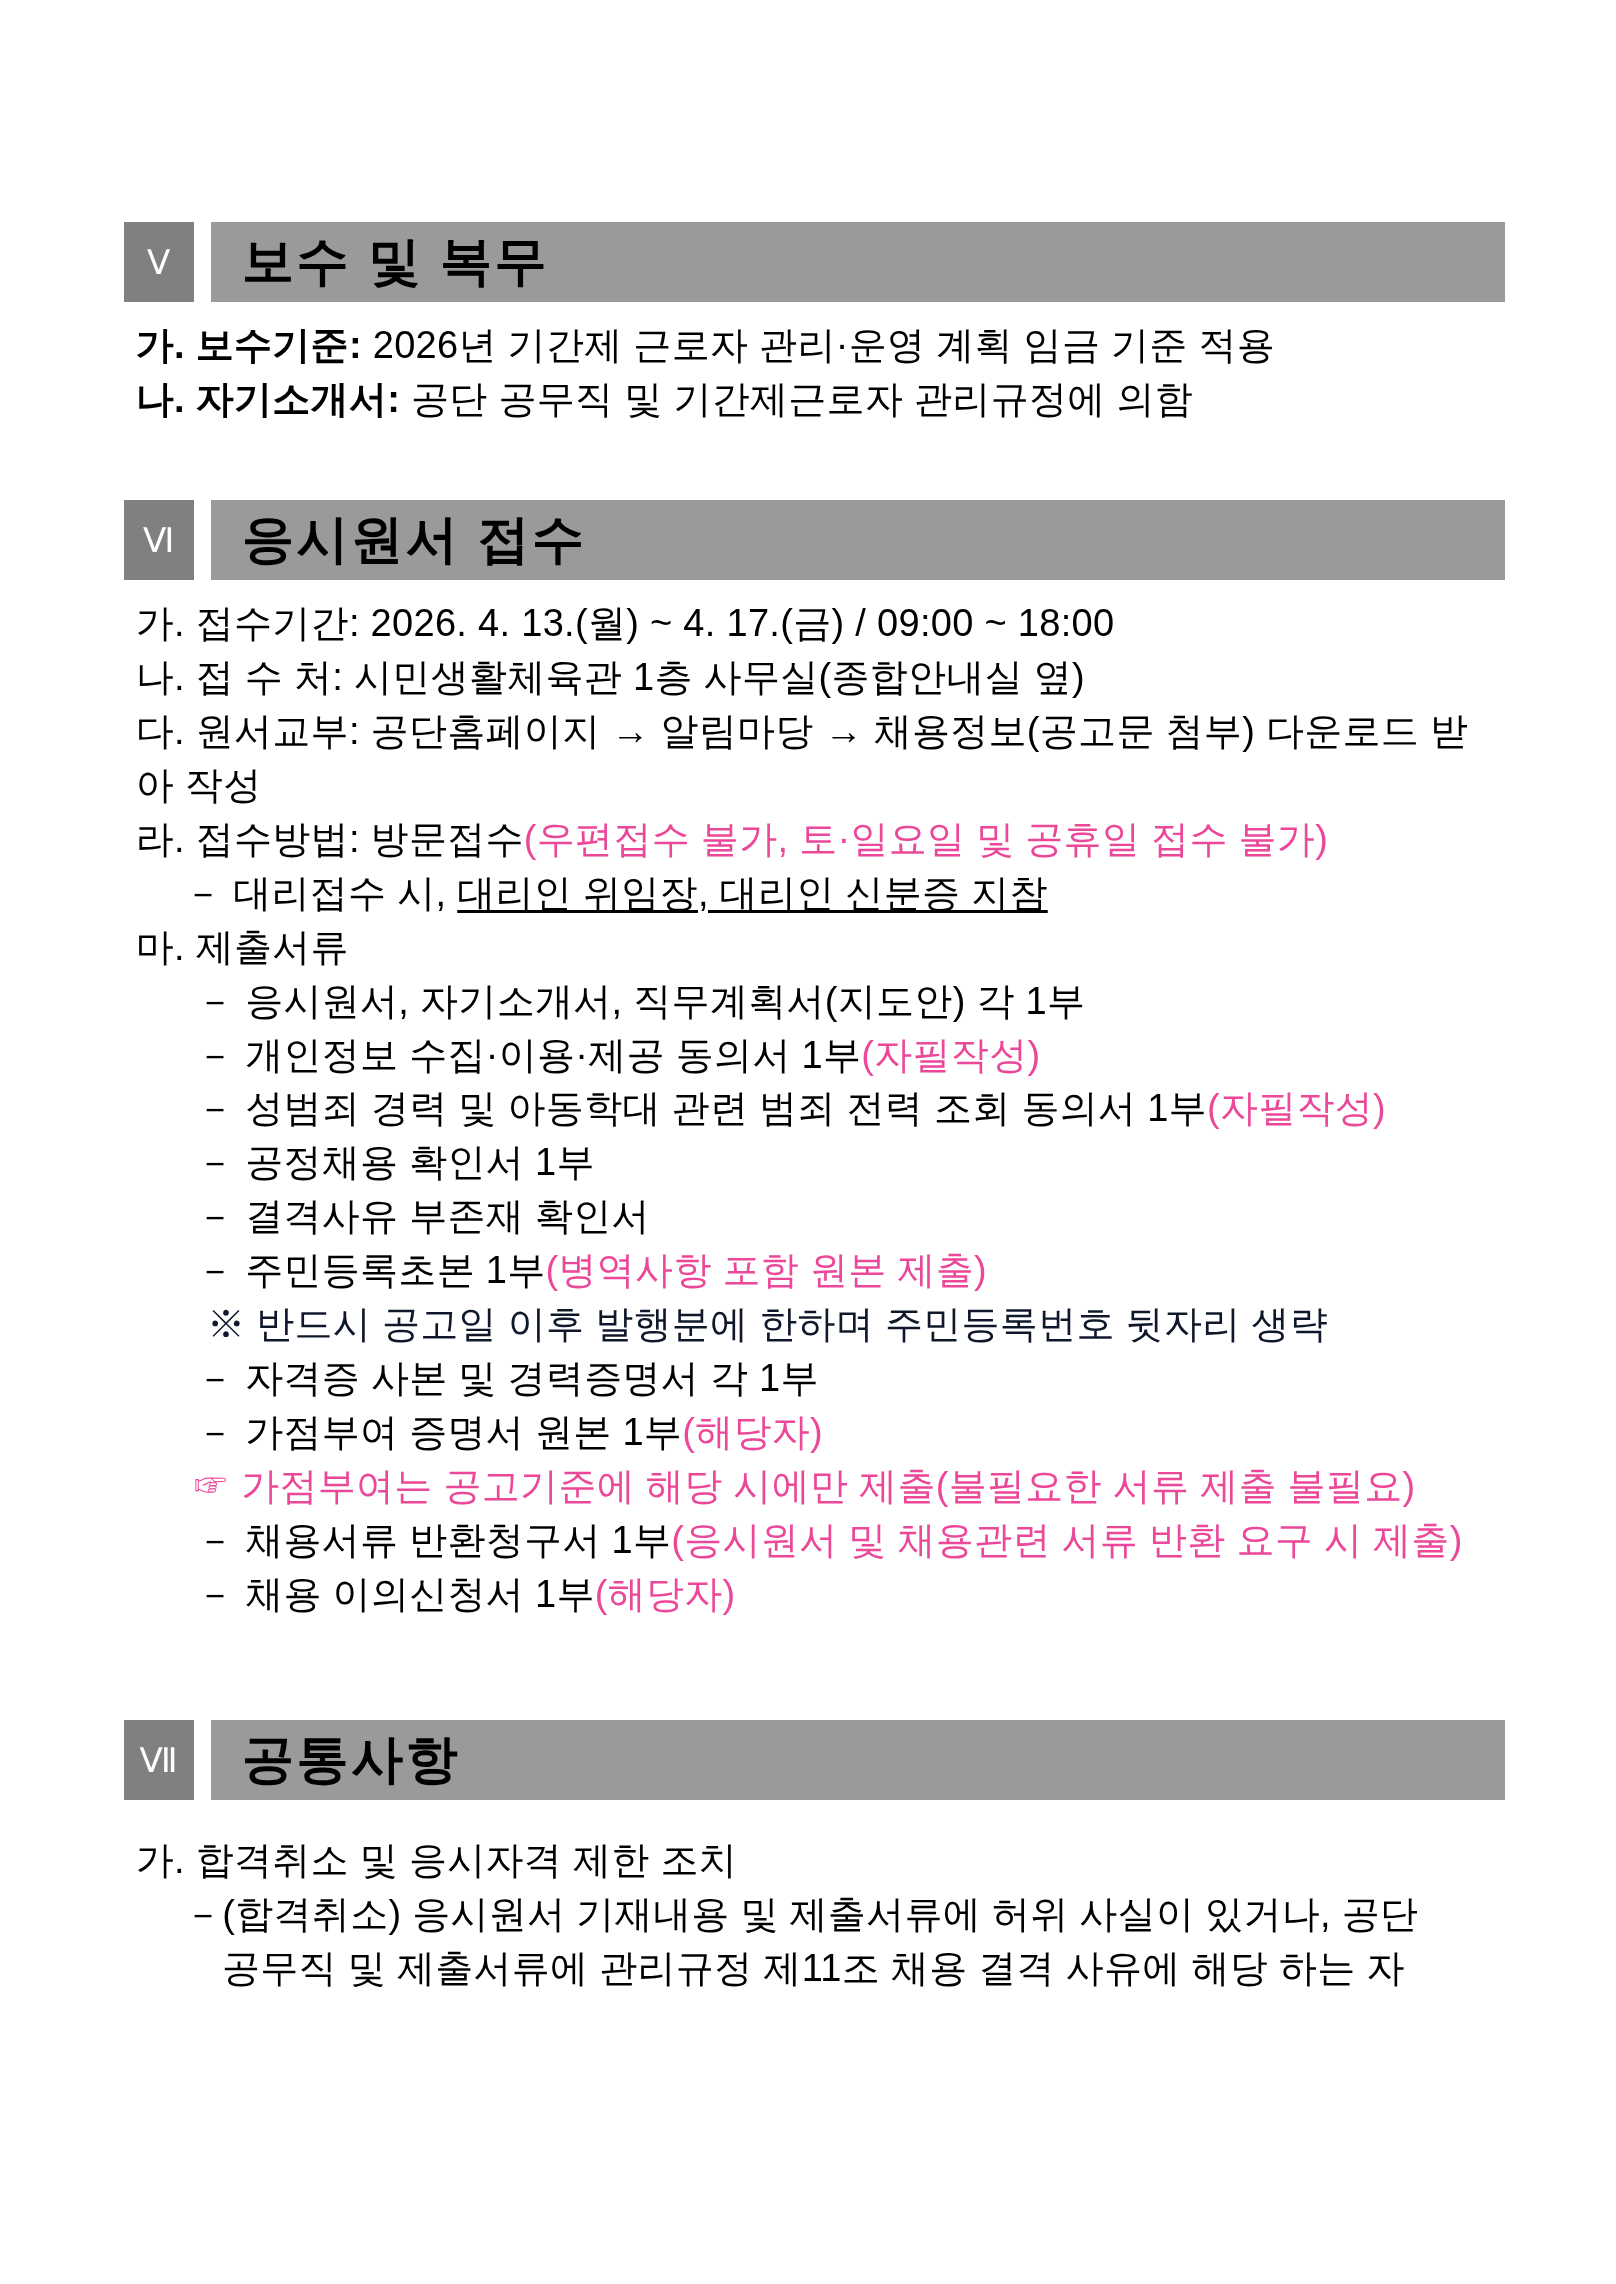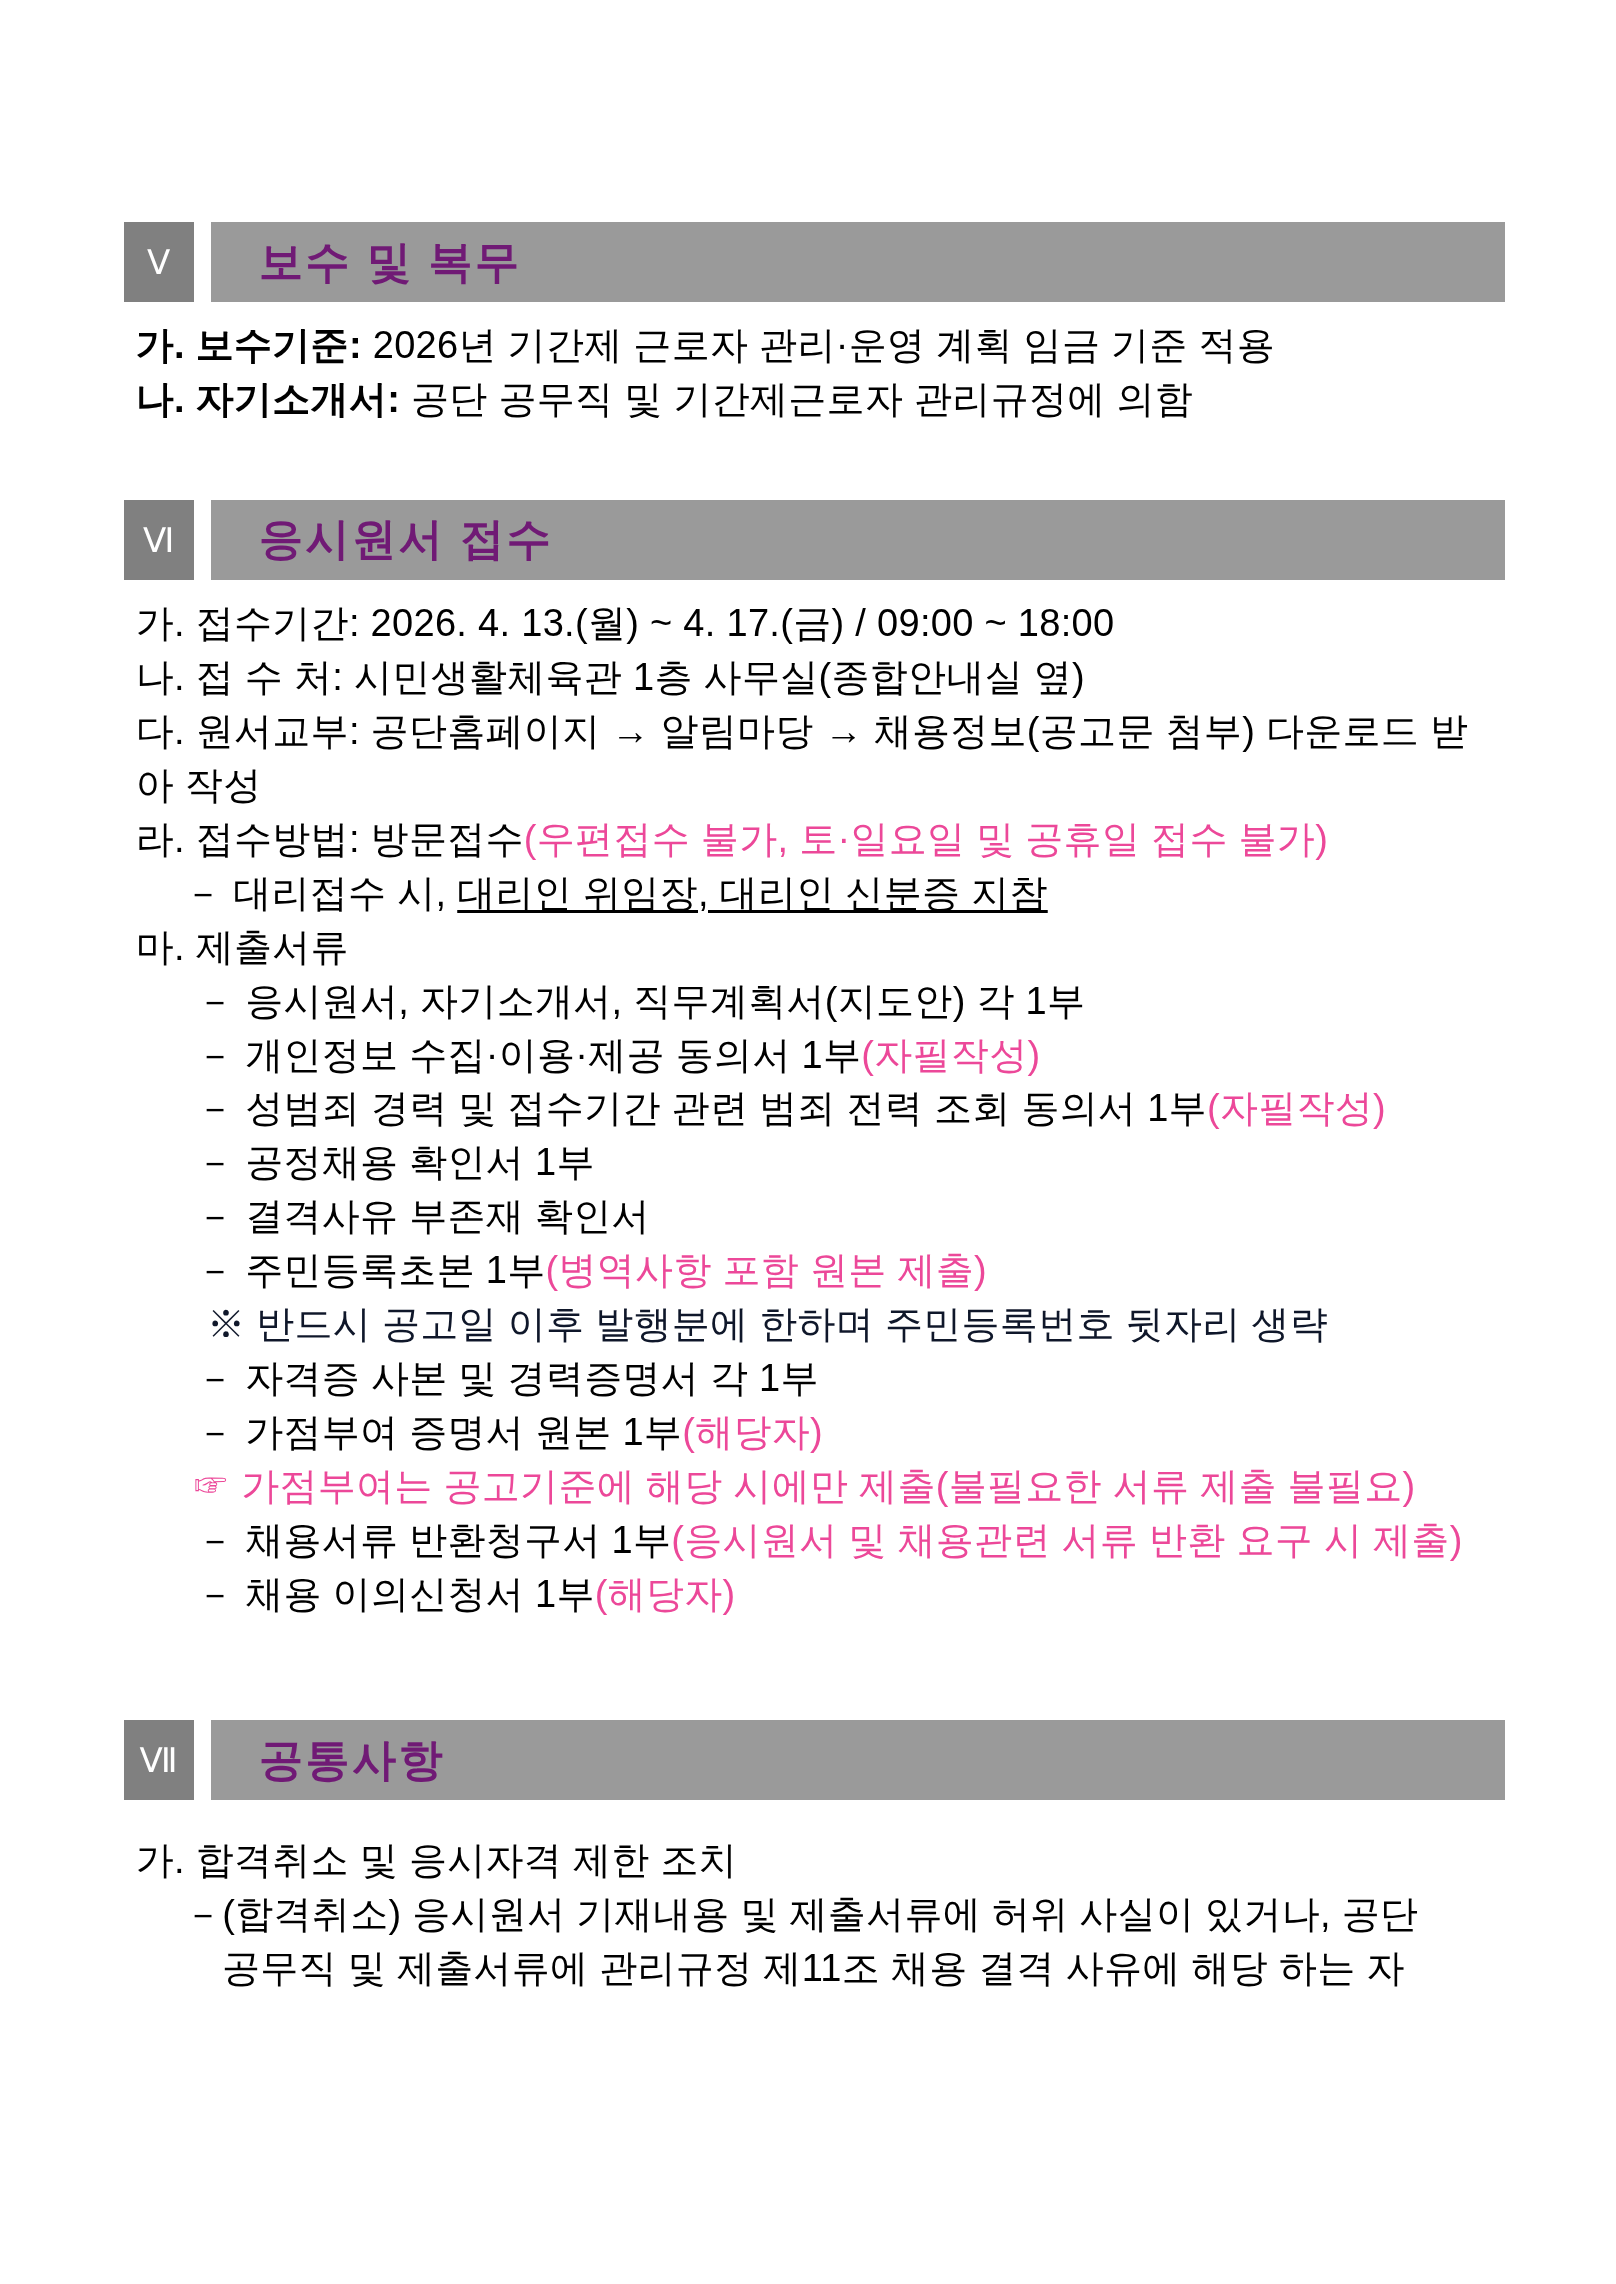--- a/index.html
+++ b/index.html
@@ -48,26 +48,26 @@
     font-size: 34px;
     letter-spacing: 0.7px;
   }
   .sec-gap {
     width: 17px;
     background: #ffffff;
   }
   .sec-title {
     flex: 1;
     background: #9a9a9a;
-    color: #701a75;
+    color: #000000;
     display: flex;
     align-items: center;
-    font-size: 44px;
+    font-size: 52px;
     font-weight: bold;
-    padding-left: 48px;
+    padding-left: 31px;
     letter-spacing: 2.6px;
     box-sizing: border-box;
   }
 
   
   .blk {
     margin: 0 0 0 0;
   }
   .line {
     font-size: 38px;
@@ -117,21 +117,21 @@
 
     <div class="blk">
       <div class="line l-ga">가. 접수기간: 2026. 4. 13.(월) ~ 4. 17.(금) / 09:00 ~ 18:00</div>
       <div class="line l-ga">나. 접 수 처: 시민생활체육관 1층 사무실(종합안내실 옆)</div>
       <div class="line l-ga">다. 원서교부: 공단홈페이지 → 알림마당 → 채용정보(공고문 첨부) 다운로드 받아 작성</div>
       <div class="line l-ga"><span>라. 접수방법: 방문접수</span><span class="red">(우편접수 불가, 토·일요일 및 공휴일 접수 불가)</span></div>
       <div class="line l-dash"><span>－ 대리접수 시, </span><span class="ul">대리인 위임장, 대리인 신분증 지참</span></div>
       <div class="line l-ga">마. 제출서류</div>
       <div class="line l-dash2">－ 응시원서, 자기소개서, 직무계획서(지도안) 각 1부</div>
       <div class="line l-dash2"><span>－ 개인정보 수집·이용·제공 동의서 1부</span><span class="red">(자필작성)</span></div>
-      <div class="line l-dash2"><span>－ 성범죄 경력 및 접수기간 관련 범죄 전력 조회 동의서 1부</span><span class="red">(자필작성)</span></div>
+      <div class="line l-dash2"><span>－ 성범죄 경력 및 아동학대 관련 범죄 전력 조회 동의서 1부</span><span class="red">(자필작성)</span></div>
       <div class="line l-dash2">－ 공정채용 확인서 1부</div>
       <div class="line l-dash2">－ 결격사유 부존재 확인서</div>
       <div class="line l-dash2"><span>－ 주민등록초본 1부</span><span class="red">(병역사항 포함 원본 제출)</span></div>
       <div class="line l-star blue">※ 반드시 공고일 이후 발행분에 한하며 주민등록번호 뒷자리 생략</div>
       <div class="line l-dash2">－ 자격증 사본 및 경력증명서 각 1부</div>
       <div class="line l-dash2"><span>－ 가점부여 증명서 원본 1부</span><span class="red">(해당자)</span></div>
       <div class="line l-point red">☞ 가점부여는 공고기준에 해당 시에만 제출(불필요한 서류 제출 불필요)</div>
       <div class="line l-dash2"><span>－ 채용서류 반환청구서 1부</span><span class="red">(응시원서 및 채용관련 서류 반환 요구 시 제출)</span></div>
       <div class="line l-dash2"><span>－ 채용 이의신청서 1부</span><span class="red">(해당자)</span></div>
     </div>

